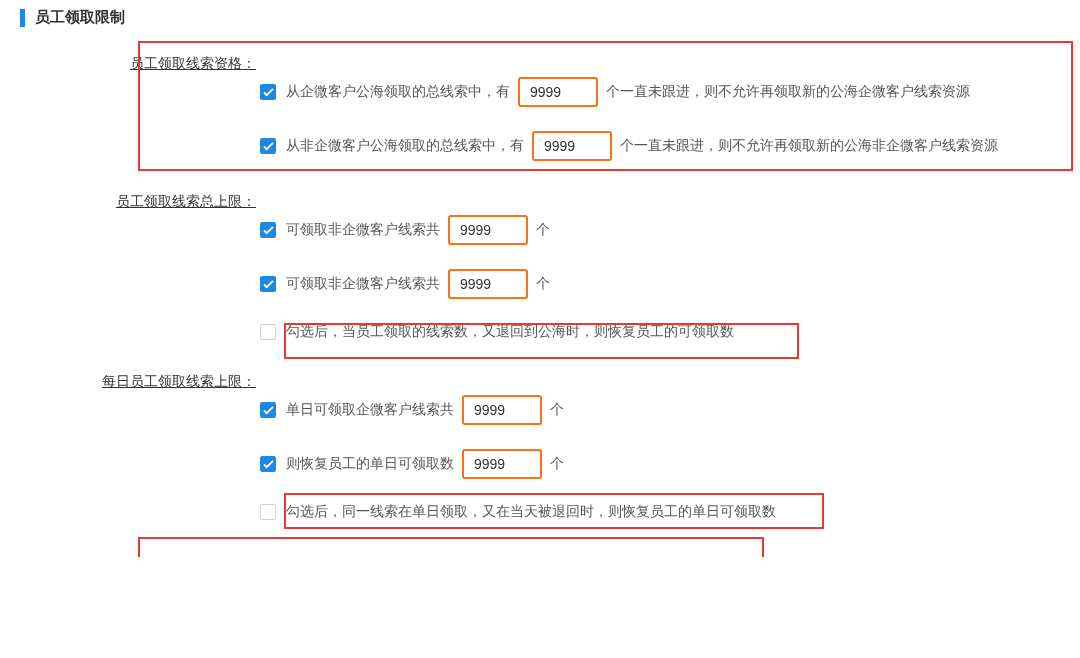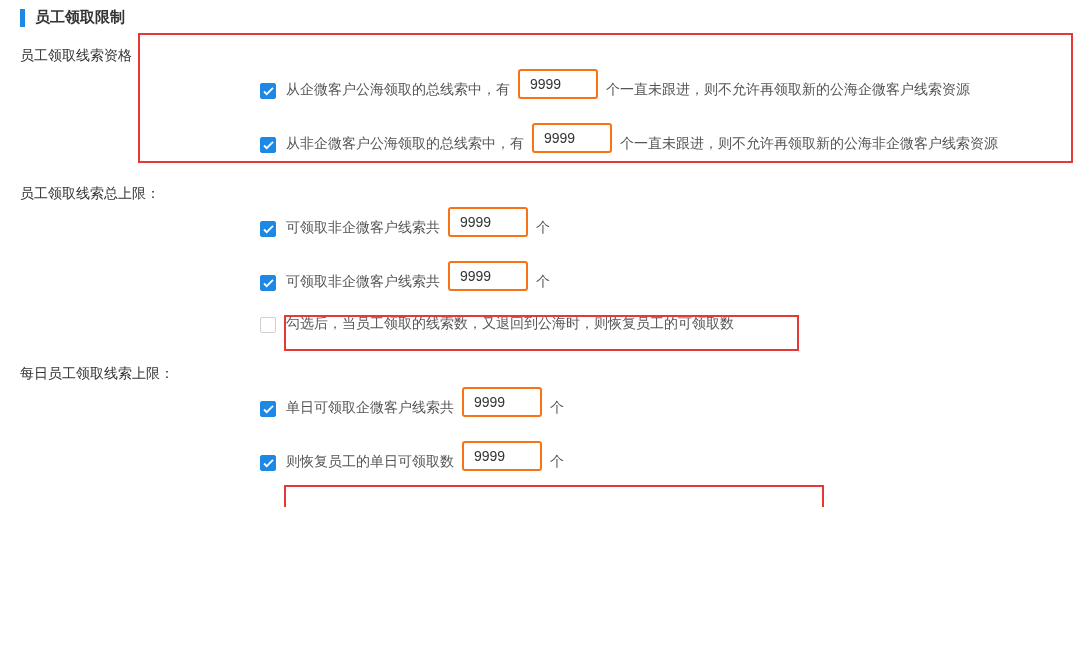--- a/index.html
+++ b/index.html
@@ -10,21 +10,21 @@
     body {
       font-family: "Microsoft YaHei", "PingFang SC", Arial, sans-serif;
       font-size: 14px;
       color: #333;
       background: #fff;
       padding: 8px 20px;
     }
     .section-header {
       display: flex;
       align-items: center;
-      margin-bottom: 16px;
+      margin-bottom: 24px;
     }
     .blue-bar {
       width: 5px;
       height: 18px;
       background: #1e88e5;
       margin-right: 10px;
     }
     .section-title {
       font-size: 15px;
       font-weight: bold;
@@ -32,32 +32,34 @@
     }
     .form-area {
       position: relative;
     }
     .group {
       display: flex;
       margin-bottom: 4px;
     }
     .label-col {
       width: 240px;
+      text-align: right;
       padding-right: 4px;
       padding-top: 4px;
       flex-shrink: 0;
       color: #333;
+      text-decoration: underline;
     }
     .content-col {
       flex: 1;
       padding-top: 4px;
     }
     .row {
       display: flex;
-      align-items: flex-end;
+      align-items: center;
       margin-bottom: 24px;
       flex-wrap: nowrap;
     }
     .checkbox {
       width: 16px;
       height: 16px;
       border: 1px solid #d0d0d0;
       border-radius: 2px;
       margin-right: 10px;
       flex-shrink: 0;
@@ -197,17 +199,23 @@
       <div class="row">
         <div class="checkbox checked">
           <svg viewBox="0 0 12 10">
               <path d="M1 5 L4 8 L11 1" stroke="#fff" stroke-width="2" fill="none"></path>
             </svg>
         </div>
         <span class="row-text">则恢复员工的单日可领取数</span>
         <input class="text-input" value="9999" style="">
         <span class="row-text">个</span>
       </div>
+      <div class="row">
+        <div class="checkbox">
+          
+        </div>
+        <span class="row-text">勾选后，同一线索在单日领取，又在当天被退回时，则恢复员工的单日可领取数</span>
+      </div>
     </div>
   </div>
 
 
 </div>
 
 </body></html>

